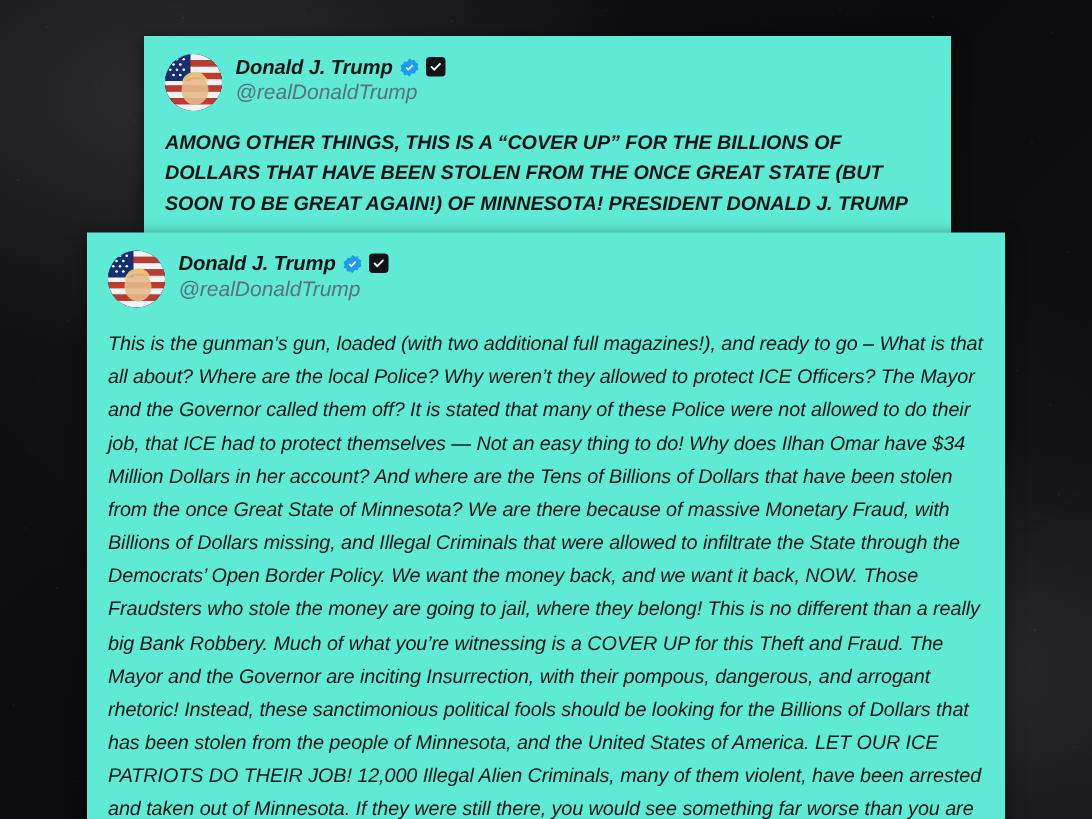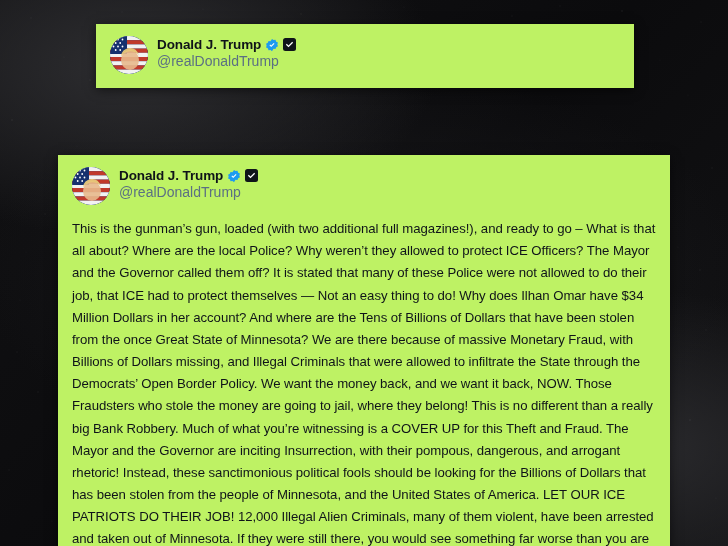--- a/index.html
+++ b/index.html
@@ -23,22 +23,23 @@
       radial-gradient(ellipse 70% 50% at 50% 50%, #1a1a1d 0%, rgba(26,26,29,0) 75%),
       linear-gradient(135deg, #121214 0%, #0b0b0d 50%, #141416 100%);
   }
   .speckles {
     position: absolute;
     inset: 0;
     opacity: 0.5;
   }
   .post {
     position: absolute;
-    background: #bef264;
+    background: #5eead4;
     box-shadow: 0 2px 10px rgba(0,0,0,0.55);
+    font-style: italic;
   }
   .post-top {
     left: 96px;
     top: 24px;
     width: 538px;
     padding: 12px 14px 14px 14px;
     box-sizing: border-box;
   }
   .post-bottom {
     left: 58px;
@@ -208,20 +209,21 @@
         </span>
         <span class="badge-sq">
           <svg width="9" height="9" viewBox="0 0 10 10">
             <path fill="#ffffff" d="M1 5.2l1-1 1.9 1.9L8 2l1 1-5.1 5.1z"></path>
           </svg>
         </span>
       </div>
       <div class="handle">@realDonaldTrump</div>
     </div>
   </div>
+  <div class="body-text">AMONG OTHER THINGS, THIS IS A “COVER UP” FOR THE BILLIONS OF DOLLARS THAT HAVE BEEN STOLEN FROM THE ONCE GREAT STATE (BUT SOON TO BE GREAT AGAIN!) OF MINNESOTA! PRESIDENT DONALD J. TRUMP</div>
 </div>
 
 <div class="post post-bottom">
   <div class="acct-row">
     <div class="avatar">
       <svg width="38" height="38" viewBox="0 0 38 38">
         <rect width="38" height="38" fill="#14306b"></rect>
         <g>
           <rect x="0" y="0" width="38" height="4.2" fill="#f2f2f2"></rect>
           <rect x="0" y="4.2" width="38" height="4.2" fill="#c0392b"></rect>

